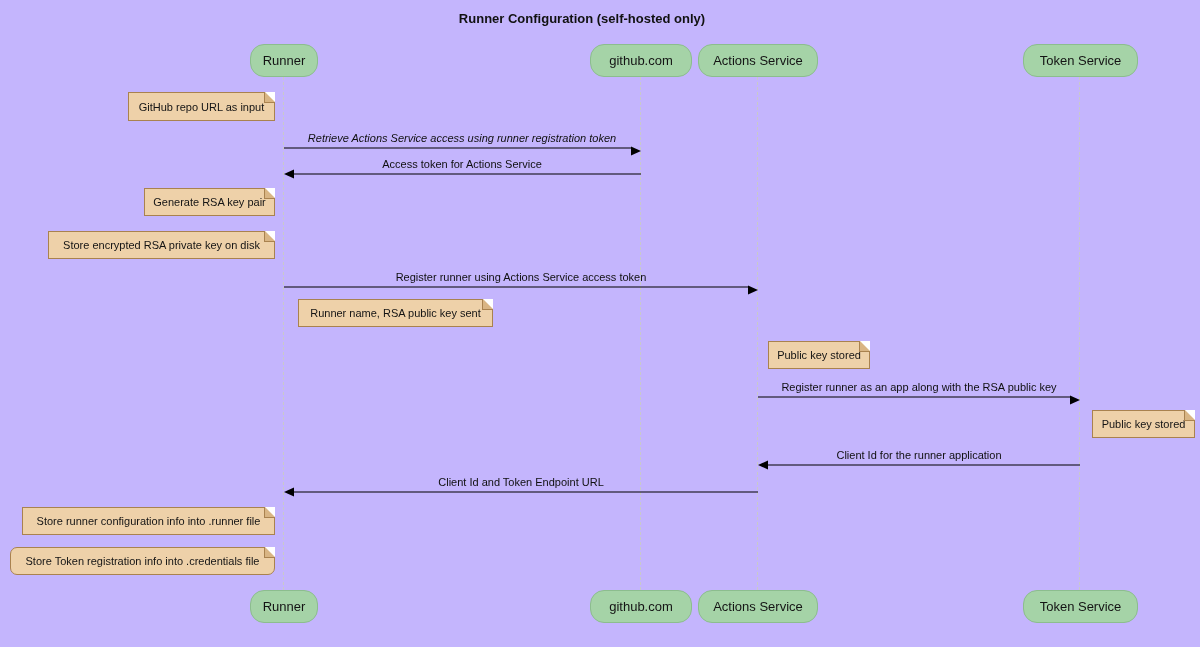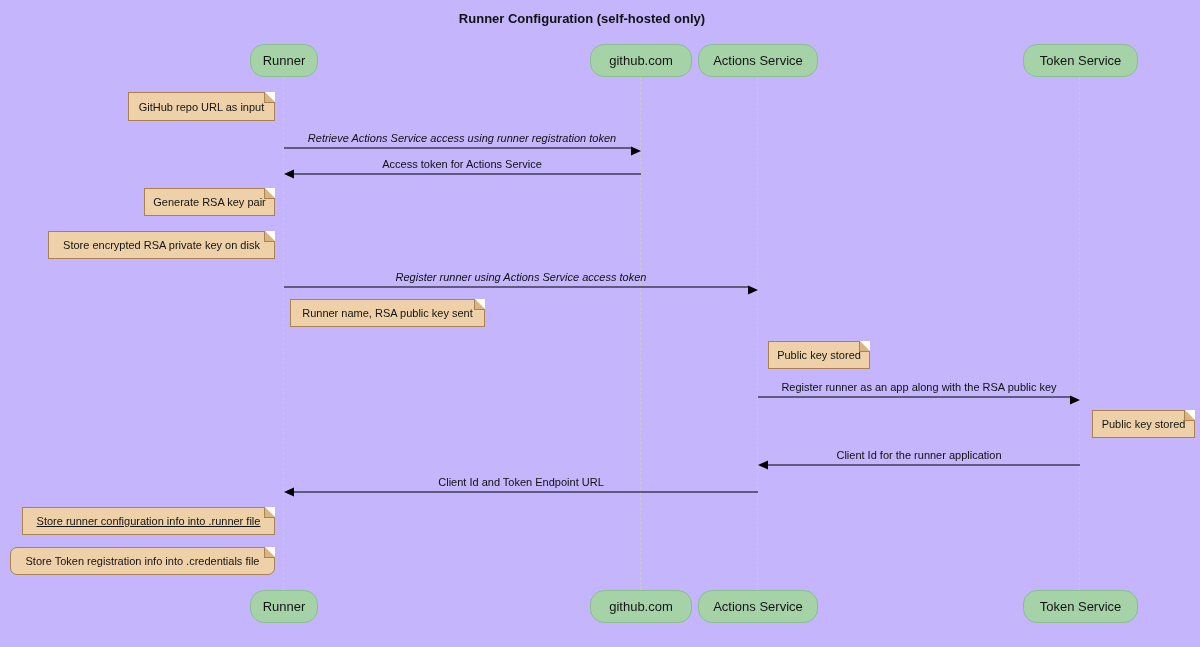--- a/index.html
+++ b/index.html
@@ -77,50 +77,50 @@
 
     <line x1="1080" y1="465" x2="767" y2="465" stroke="#000" stroke-width="1.2"></line>
     <path d="M758,465 L768,460.5 L768,469.5 Z" fill="#000"></path>
 
     <line x1="758" y1="492" x2="293" y2="492" stroke="#000" stroke-width="1.2"></line>
     <path d="M284,492 L294,487.5 L294,496.5 Z" fill="#000"></path>
   </svg>
 
   <div class="msg-label" style="left:462px; top:132px;font-style:italic;">Retrieve Actions Service access using runner registration token</div>
   <div class="msg-label" style="left:462px; top:158px;">Access token for Actions Service</div>
-  <div class="msg-label" style="left:521px; top:271px;font-style:italic;">Register runner using Actions Service access token</div>
+  <div class="msg-label" style="left:521px; top:271px;">Register runner using Actions Service access token</div>
   <div class="msg-label" style="left:919px; top:381px;">Register runner as an app along with the RSA public key</div>
   <div class="msg-label" style="left:919px; top:449px;">Client Id for the runner application</div>
   <div class="msg-label" style="left:521px; top:476px;">Client Id and Token Endpoint URL</div>
 
   <div class="note" style="left:128px; top:92px;  width:147px; height:29px;">
     <span class="fold"></span>
     <span>GitHub repo URL as input</span>
   </div>
   <div class="note" style="left:144px; top:188px; width:131px;">
     <span class="fold"></span>
     <span>Generate RSA key pair</span>
   </div>
   <div class="note" style="left:48px; top:231px; width:227px;">
     <span class="fold"></span>
     <span>Store encrypted RSA private key on disk</span>
   </div>
-  <div class="note" style="left:290px; top:299px; width:195px;">
+  <div class="note" style="left:298px; top:299px; width:195px;">
     <span class="fold"></span>
     <span>Runner name, RSA public key sent</span>
   </div>
   <div class="note" style="left:768px; top:341px; width:102px;">
     <span class="fold"></span>
     <span>Public key stored</span>
   </div>
   <div class="note" style="left:1092px; top:410px; width:103px;">
     <span class="fold"></span>
     <span>Public key stored</span>
   </div>
-  <div class="note" style="left:22px; top:507px; width:253px;text-decoration:underline;">
+  <div class="note" style="left:22px; top:507px; width:253px;">
     <span class="fold"></span>
     <span>Store runner configuration info into .runner file</span>
   </div>
   <div class="note" style="left:10px; top:547px; width:265px;border-radius:7px;">
     <span class="fold"></span>
     <span>Store Token registration info into .credentials file</span>
   </div>
 
 </div>
 

